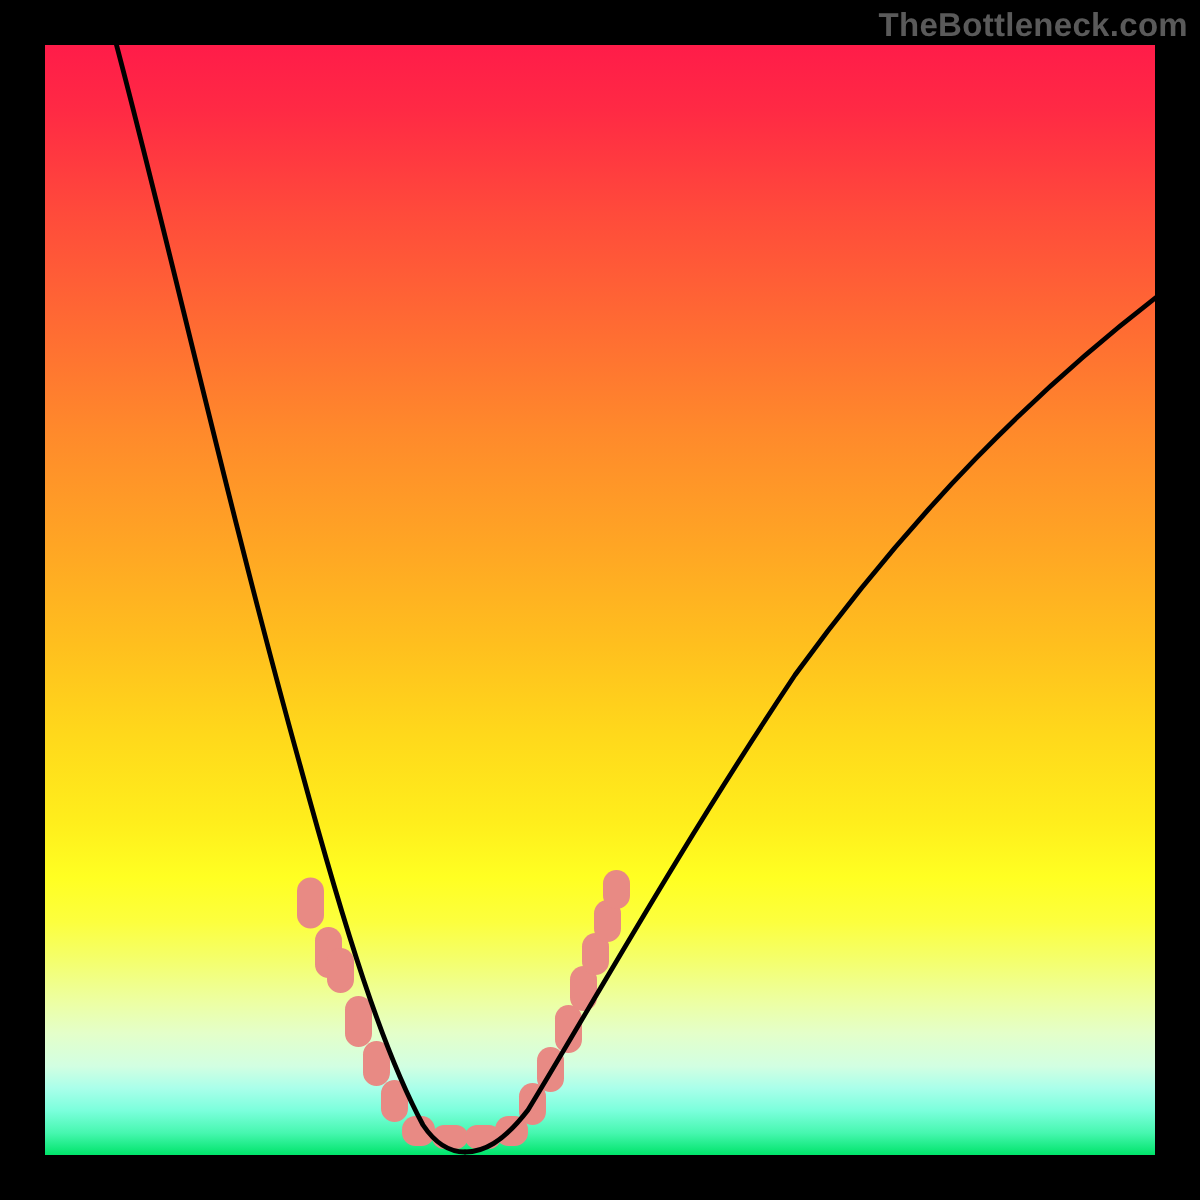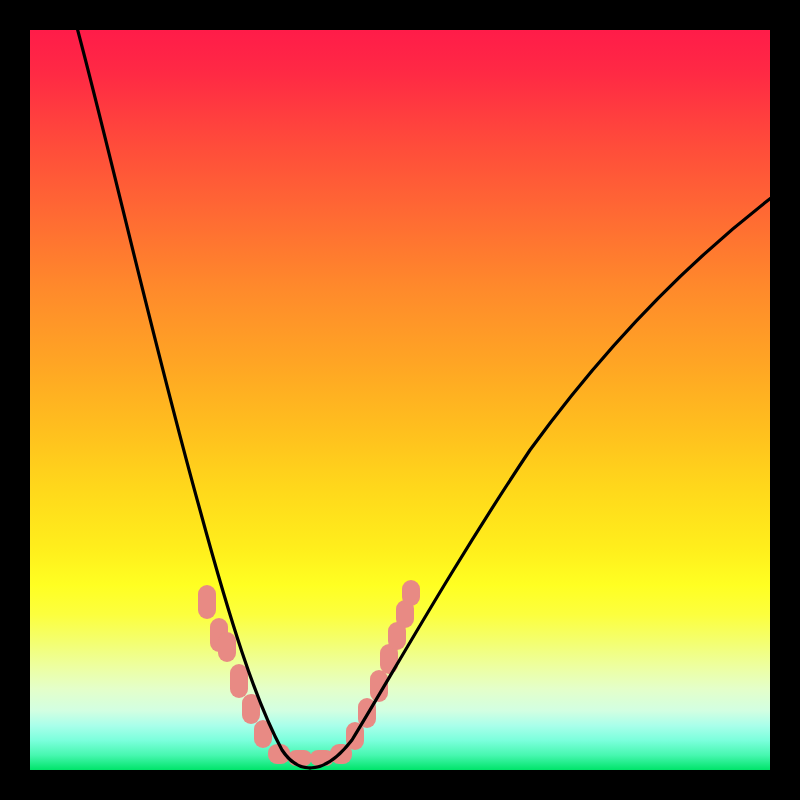--- a/index.html
+++ b/index.html
@@ -62,20 +62,21 @@
     position: absolute;
     inset: 0;
     width: 100%;
     height: 100%;
   }
 </style>
 </head>
 <body>
 
 <div class="wrap">
+  <div class="watermark">TheBottleneck.com</div>
 
   <div class="plot">
     <svg class="curves" viewBox="0 0 740 740" preserveAspectRatio="none">
 
       <g fill="#e88a84" stroke="none">
 
         <rect x="168" y="555" width="18" height="34" rx="9" ry="9"></rect>
         <rect x="180" y="588" width="18" height="34" rx="9" ry="9"></rect>
         <rect x="188" y="602" width="18" height="30" rx="9" ry="9"></rect>
         <rect x="200" y="634" width="18" height="34" rx="9" ry="9"></rect>

